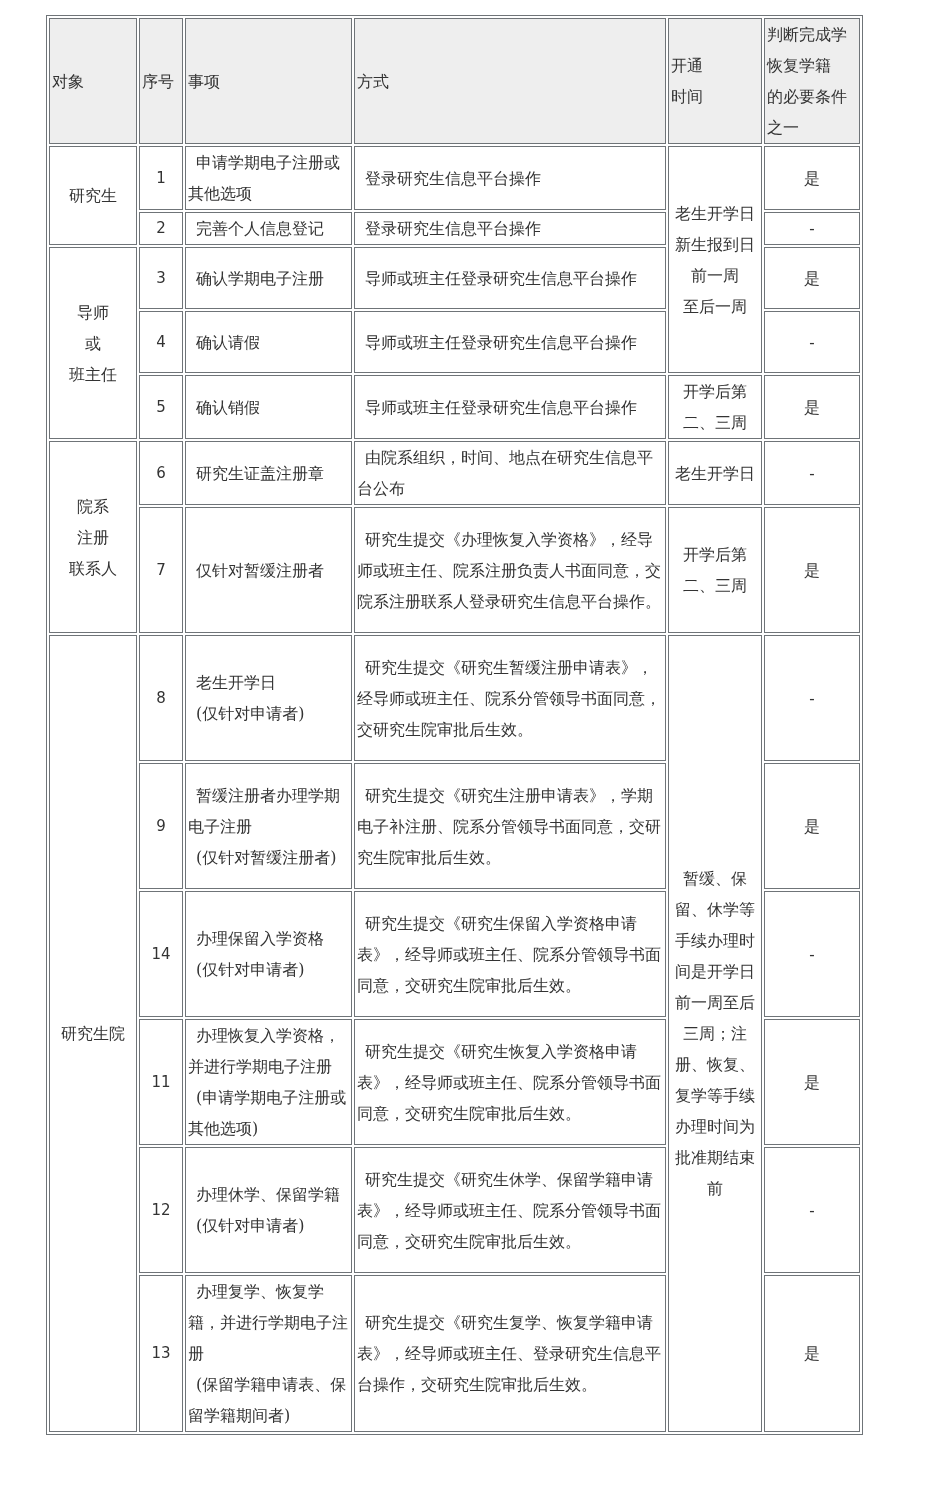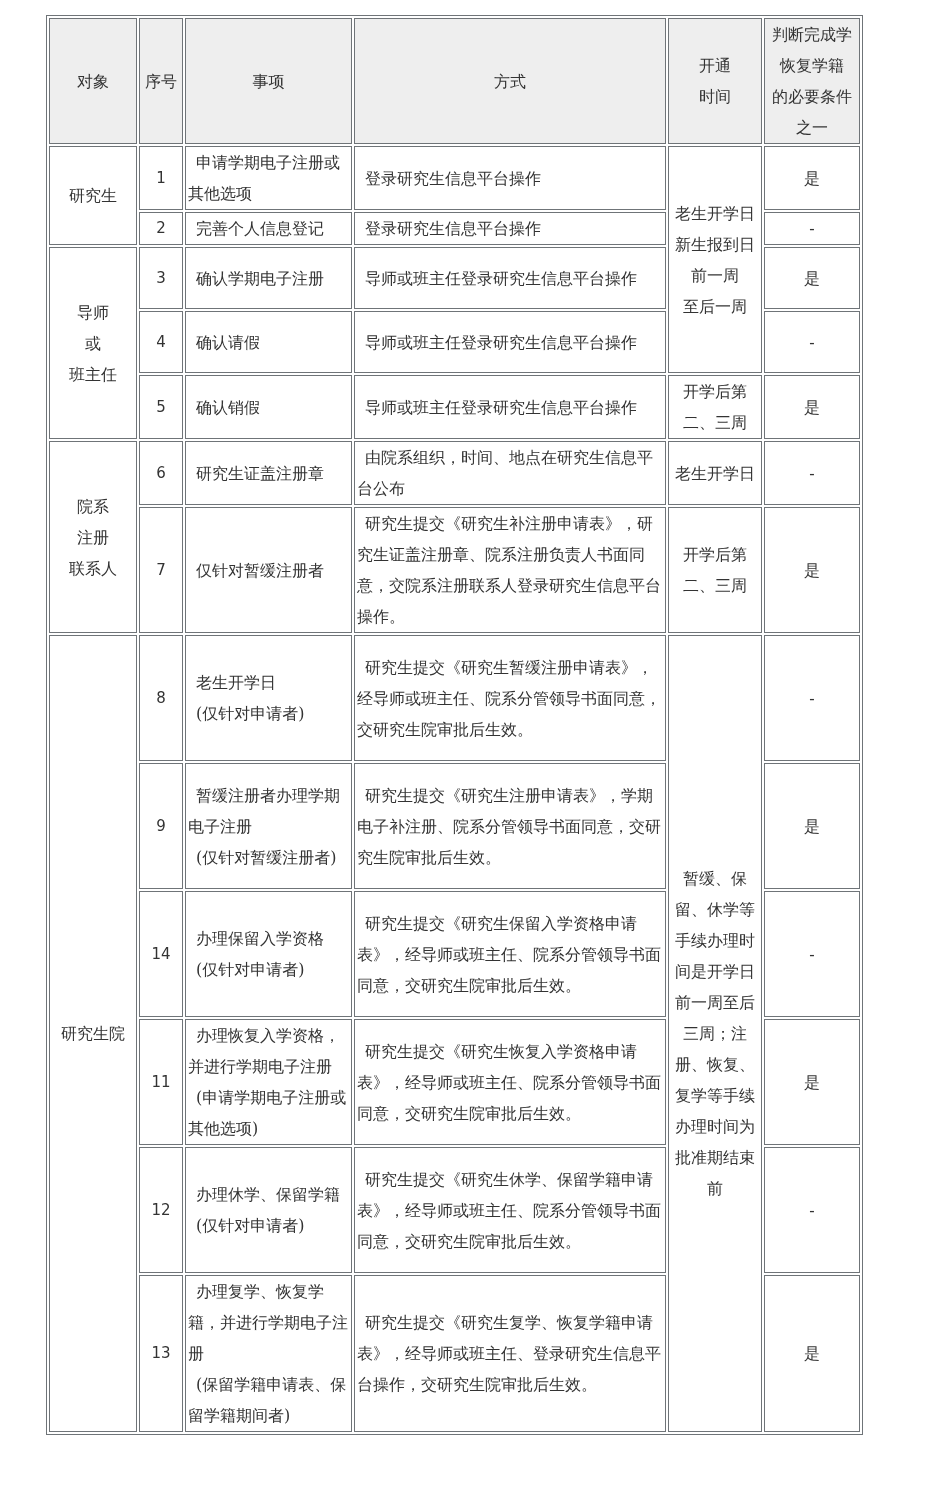--- a/index.html
+++ b/index.html
@@ -12,21 +12,21 @@
       font-size: 16px; color: #333;
       table-layout: fixed;
     }
     .tbl td {
       border: 1px solid #6f7478;
       padding: 0 2px;
       line-height: 31px;
       vertical-align: middle;
       word-break: break-all;
     }
-    .tbl td.hdr { background: #eeeeee; text-align: center; height: 124px; }
+    .tbl td.hdr { background: #eeeeee; text-align: left; height: 124px; }
     .tbl td.c { text-align: center; }
     .tbl td.num { text-align: center; font-family: "DejaVu Sans", "Liberation Sans", sans-serif; font-size: 15px; }
     .tbl td.left { text-align: left; text-indent: 8px; }
     .hdr-last { line-height: 31px !important; padding: 0 2px; }
     .stack span { display: block; }
   </style>
 </head>
 <body>
 
 <table class="tbl">
@@ -115,21 +115,21 @@
     <td class="num">6</td>
     <td class="left">研究生证盖注册章</td>
     <td class="left">由院系组织，时间、地点在研究生信息平台公布</td>
     <td class="c">老生开学日</td>
     <td class="c">-</td>
   </tr>
 
   <tr style="height:126px">
     <td class="num">7</td>
     <td class="left">仅针对暂缓注册者</td>
-    <td class="left">研究生提交《研究生补注册申请表》，研究生证盖注册章、院系注册负责人书面同意，交院系注册联系人登录研究生信息平台操作。</td>
+    <td class="left">研究生提交《办理恢复入学资格》，经导师或班主任、院系注册负责人书面同意，交院系注册联系人登录研究生信息平台操作。</td>
     <td class="c">开学后第二、三周</td>
     <td class="c">是</td>
   </tr>
 
   <tr style="height:126px">
     <td class="c stack" rowspan="6">
       <span>研究生院</span>
     </td>
     <td class="num">8</td>
     <td class="left stack">

